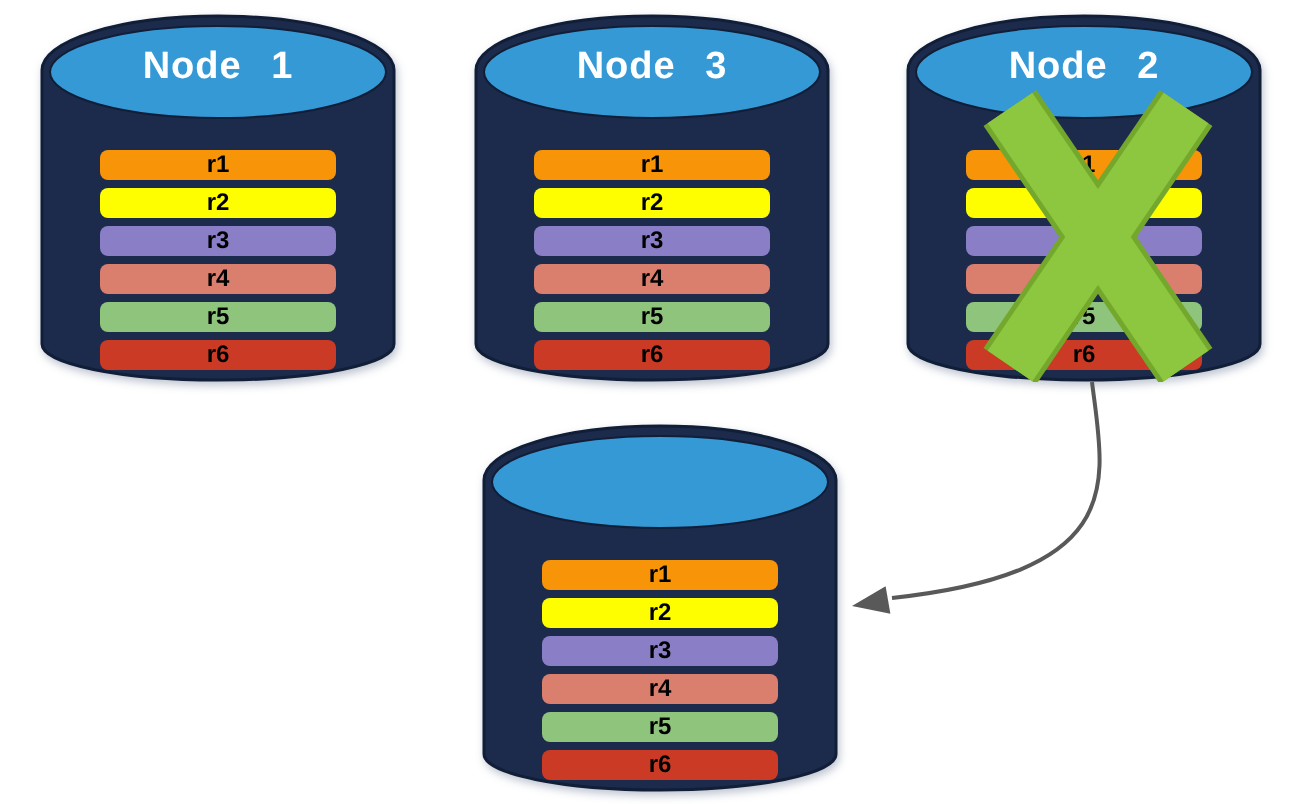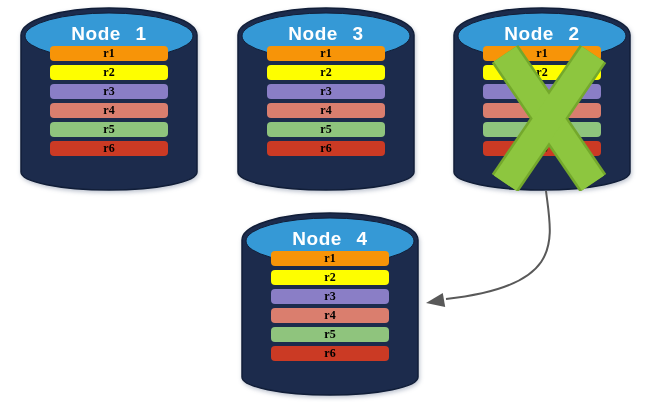--- a/index.html
+++ b/index.html
@@ -13,21 +13,21 @@
   .node-1{left:20px;top:7px;}
   .node-2{left:237px;top:7px;}
   .node-3{left:453px;top:7px;}
   .node-4{left:241px;top:212px;}
   .cyl{position:absolute;left:0;top:0;filter:drop-shadow(1px 2px 2px rgba(40,60,100,.30));}
   .node-title{
     position:absolute;top:16px;left:0;right:0;z-index:2;
     text-align:center;color:var(--title-text,#fff);
     font-size:19px;font-weight:bold;letter-spacing:.5px;word-spacing:9px;
   }
-  .rows{position:absolute;top:39px;left:30px;width:118px;z-index:2;font-family:Liberation Serif, serif;}
+  .rows{position:absolute;top:68px;left:30px;width:118px;z-index:2;}
   .row{
     height:15px;margin-bottom:4px;border-radius:4px;
     font-size:12px;font-weight:bold;line-height:15px;text-align:center;
     color:var(--row-text,#000);
   }
   .cross{position:absolute;left:0;top:0;z-index:3;}
   .arrow-svg{position:absolute;left:408px;top:178px;width:200px;height:145px;overflow:visible;z-index:1;}
 </style>
 </head>
 <body>
@@ -86,21 +86,20 @@
       <line x1="52" y1="47" x2="140" y2="176" style="stroke:var(--cross);stroke-width:27"></line>
       <line x1="140" y1="47" x2="52" y2="176" style="stroke:var(--cross);stroke-width:27"></line>
     </svg>
   </div>
 
   <div class="node node-4">
     <svg class="cyl" width="178" height="184" viewBox="0 0 178 184">
       <path d="M1,28 A88,27 0 0 1 177,28 L177,165 A88,18 0 0 1 1,165 Z" style="fill:var(--cylinder-body);stroke:var(--cylinder-outline);stroke-width:1.5"></path>
       <ellipse cx="89" cy="29" rx="84" ry="23" style="fill:var(--cylinder-top);stroke:var(--cylinder-outline);stroke-width:1"></ellipse>
     </svg>
-    <div class="node-title">Node 4</div>
     <div class="rows">
         <div class="row" style="background: rgb(247, 148, 8);">r1</div>
         <div class="row" style="background: rgb(254, 254, 0);">r2</div>
         <div class="row" style="background: rgb(138, 126, 198);">r3</div>
         <div class="row" style="background: rgb(218, 126, 110);">r4</div>
         <div class="row" style="background: rgb(143, 196, 125);">r5</div>
         <div class="row" style="background: rgb(203, 58, 36);">r6</div>
       </div>
   </div>
 

